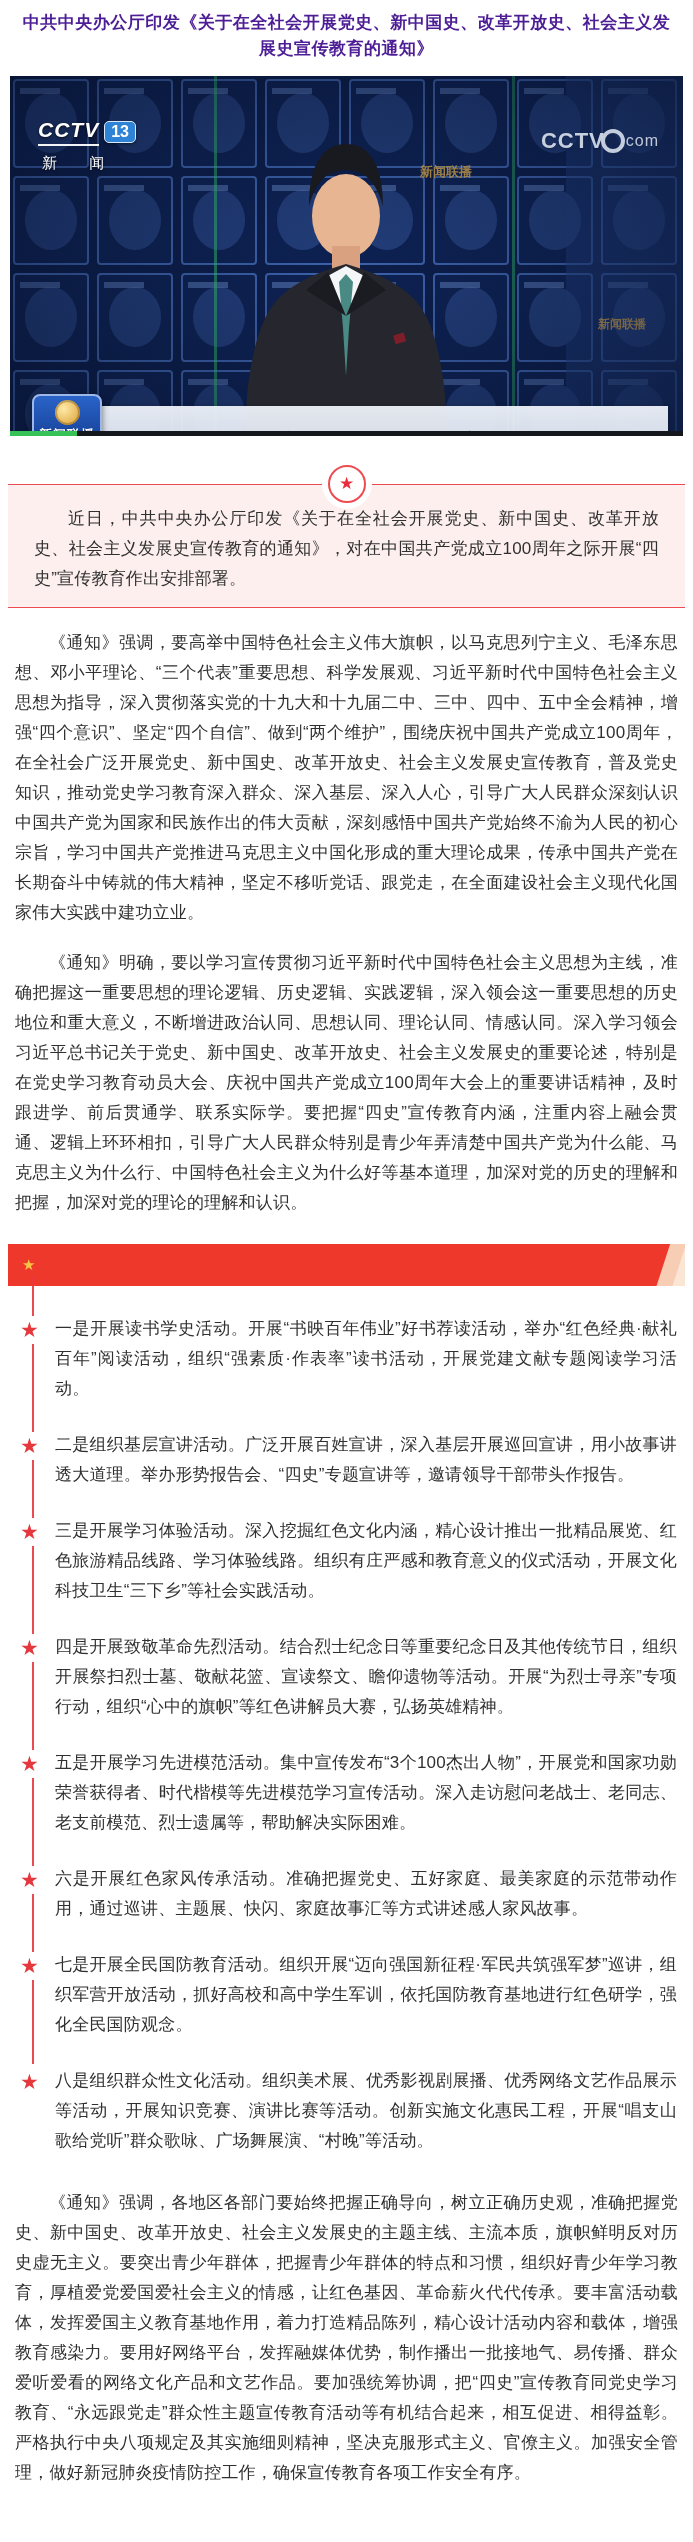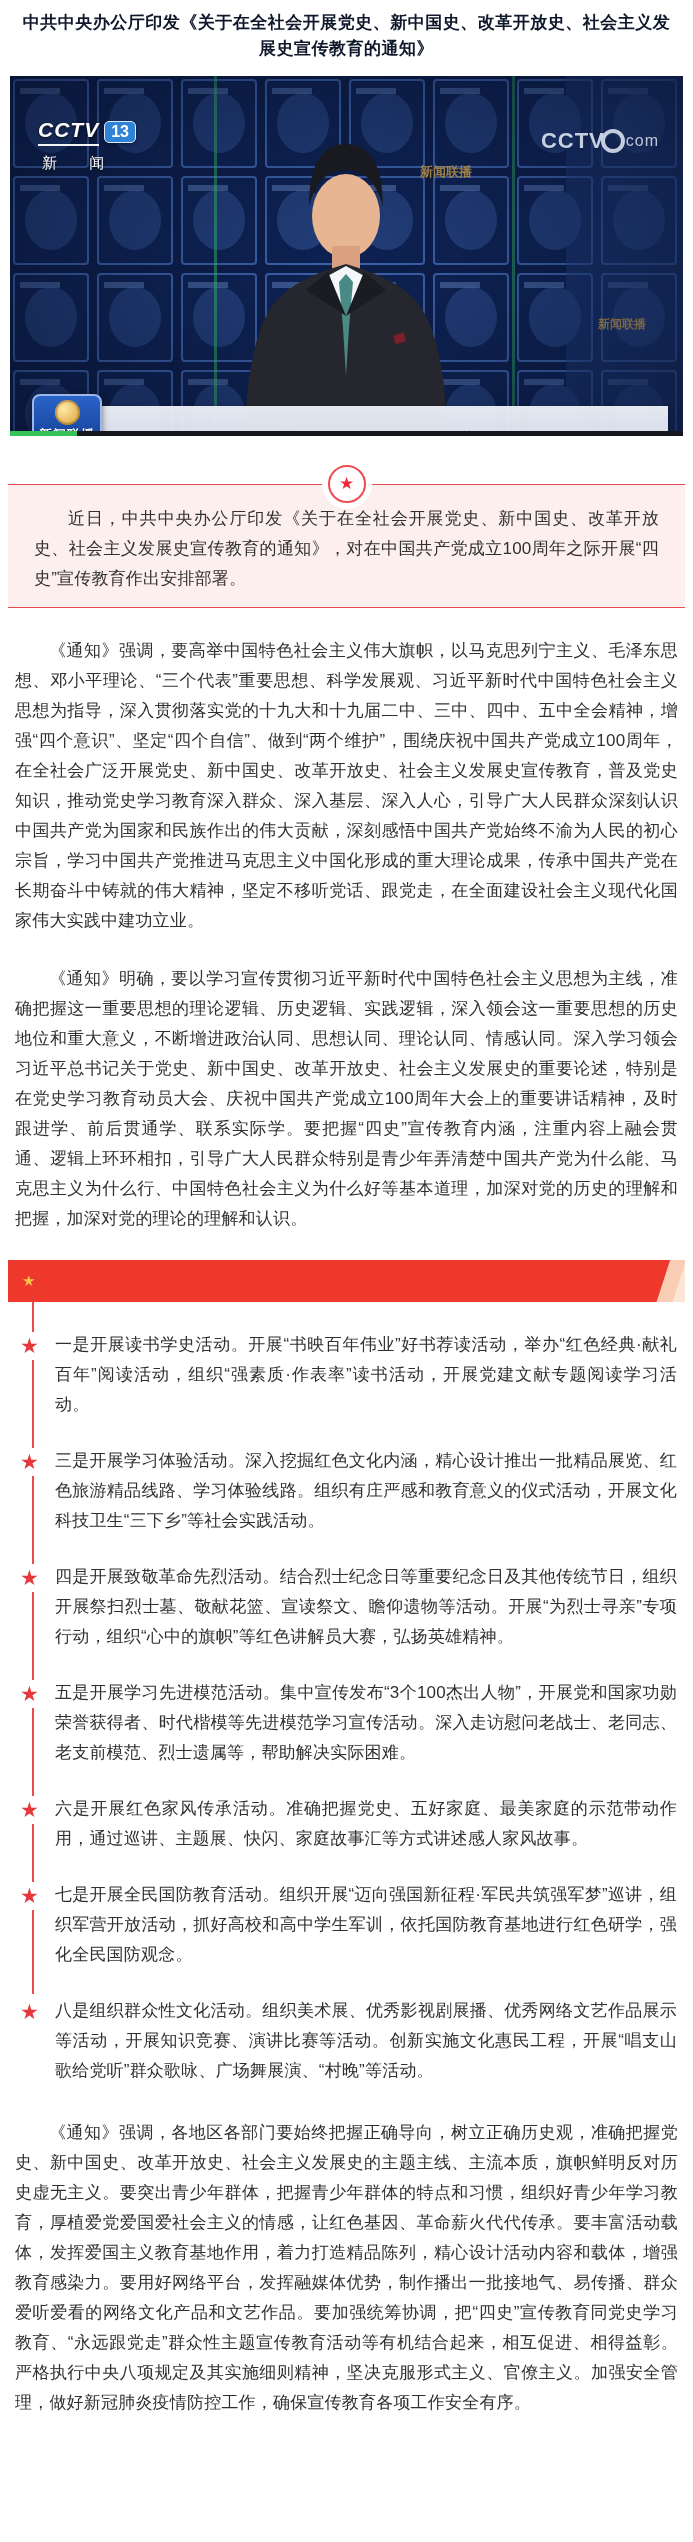--- a/index.html
+++ b/index.html
@@ -4,21 +4,21 @@
 <style>
   html,body{margin:0;padding:0;}
   body{
     width:693px;
     min-height:2542px;
     background:#ffffff;
     font-family:"Liberation Sans","DejaVu Sans",sans-serif;
     color:#303030;
   }
   .page-title{
-    color:#0f172a;
+    color:#4c1d95;
     font-size:17px;
     line-height:26px;
     font-weight:bold;
     text-align:center;
     margin:10px 16px 0;
     letter-spacing:.5px;
   }
   
   .video{
     position:relative;
@@ -89,21 +89,21 @@
     padding:19px 8px 13px;
   }
   .divider-star{
     position:absolute;top:-20px;left:50%;transform:translateX(-50%);
     width:34px;height:34px;background:#fff;
     border:2px solid #ee4a52;border-radius:50%;
     color:#ed2b3a;text-align:center;line-height:34px;font-size:17px;
     box-shadow:0 0 0 6px #ffffff;
   }
   .para{
-    margin:28px 15px 0;
+    margin:20px 15px 0;
     font-size:17px;line-height:30px;
     text-align:justify;text-indent:2em;
     color:#303030;letter-spacing:.2px;
   }
   .intro-box .para{margin:0 18px;}
   
   .activities-banner{
     position:relative;
     margin:26px 8px 0;
     height:42px;
@@ -231,20 +231,21 @@
     <span class="banner-star">★</span>
   </div>
 
   <div class="activities">
     <div class="item">
       <span class="item-star">★</span>
       <span>一是开展读书学史活动。开展“书映百年伟业”好书荐读活动，举办“红色经典·献礼百年”阅读活动，组织“强素质·作表率”读书活动，开展党建文献专题阅读学习活动。</span>
     </div>
     <div class="item">
       <span class="item-star">★</span>
+      <span>二是组织基层宣讲活动。广泛开展百姓宣讲，深入基层开展巡回宣讲，用小故事讲透大道理。举办形势报告会、“四史”专题宣讲等，邀请领导干部带头作报告。</span>
     </div>
     <div class="item">
       <span class="item-star">★</span>
       <span>三是开展学习体验活动。深入挖掘红色文化内涵，精心设计推出一批精品展览、红色旅游精品线路、学习体验线路。组织有庄严感和教育意义的仪式活动，开展文化科技卫生“三下乡”等社会实践活动。</span>
     </div>
     <div class="item">
       <span class="item-star">★</span>
       <span>四是开展致敬革命先烈活动。结合烈士纪念日等重要纪念日及其他传统节日，组织开展祭扫烈士墓、敬献花篮、宣读祭文、瞻仰遗物等活动。开展“为烈士寻亲”专项行动，组织“心中的旗帜”等红色讲解员大赛，弘扬英雄精神。</span>
     </div>
     <div class="item">

